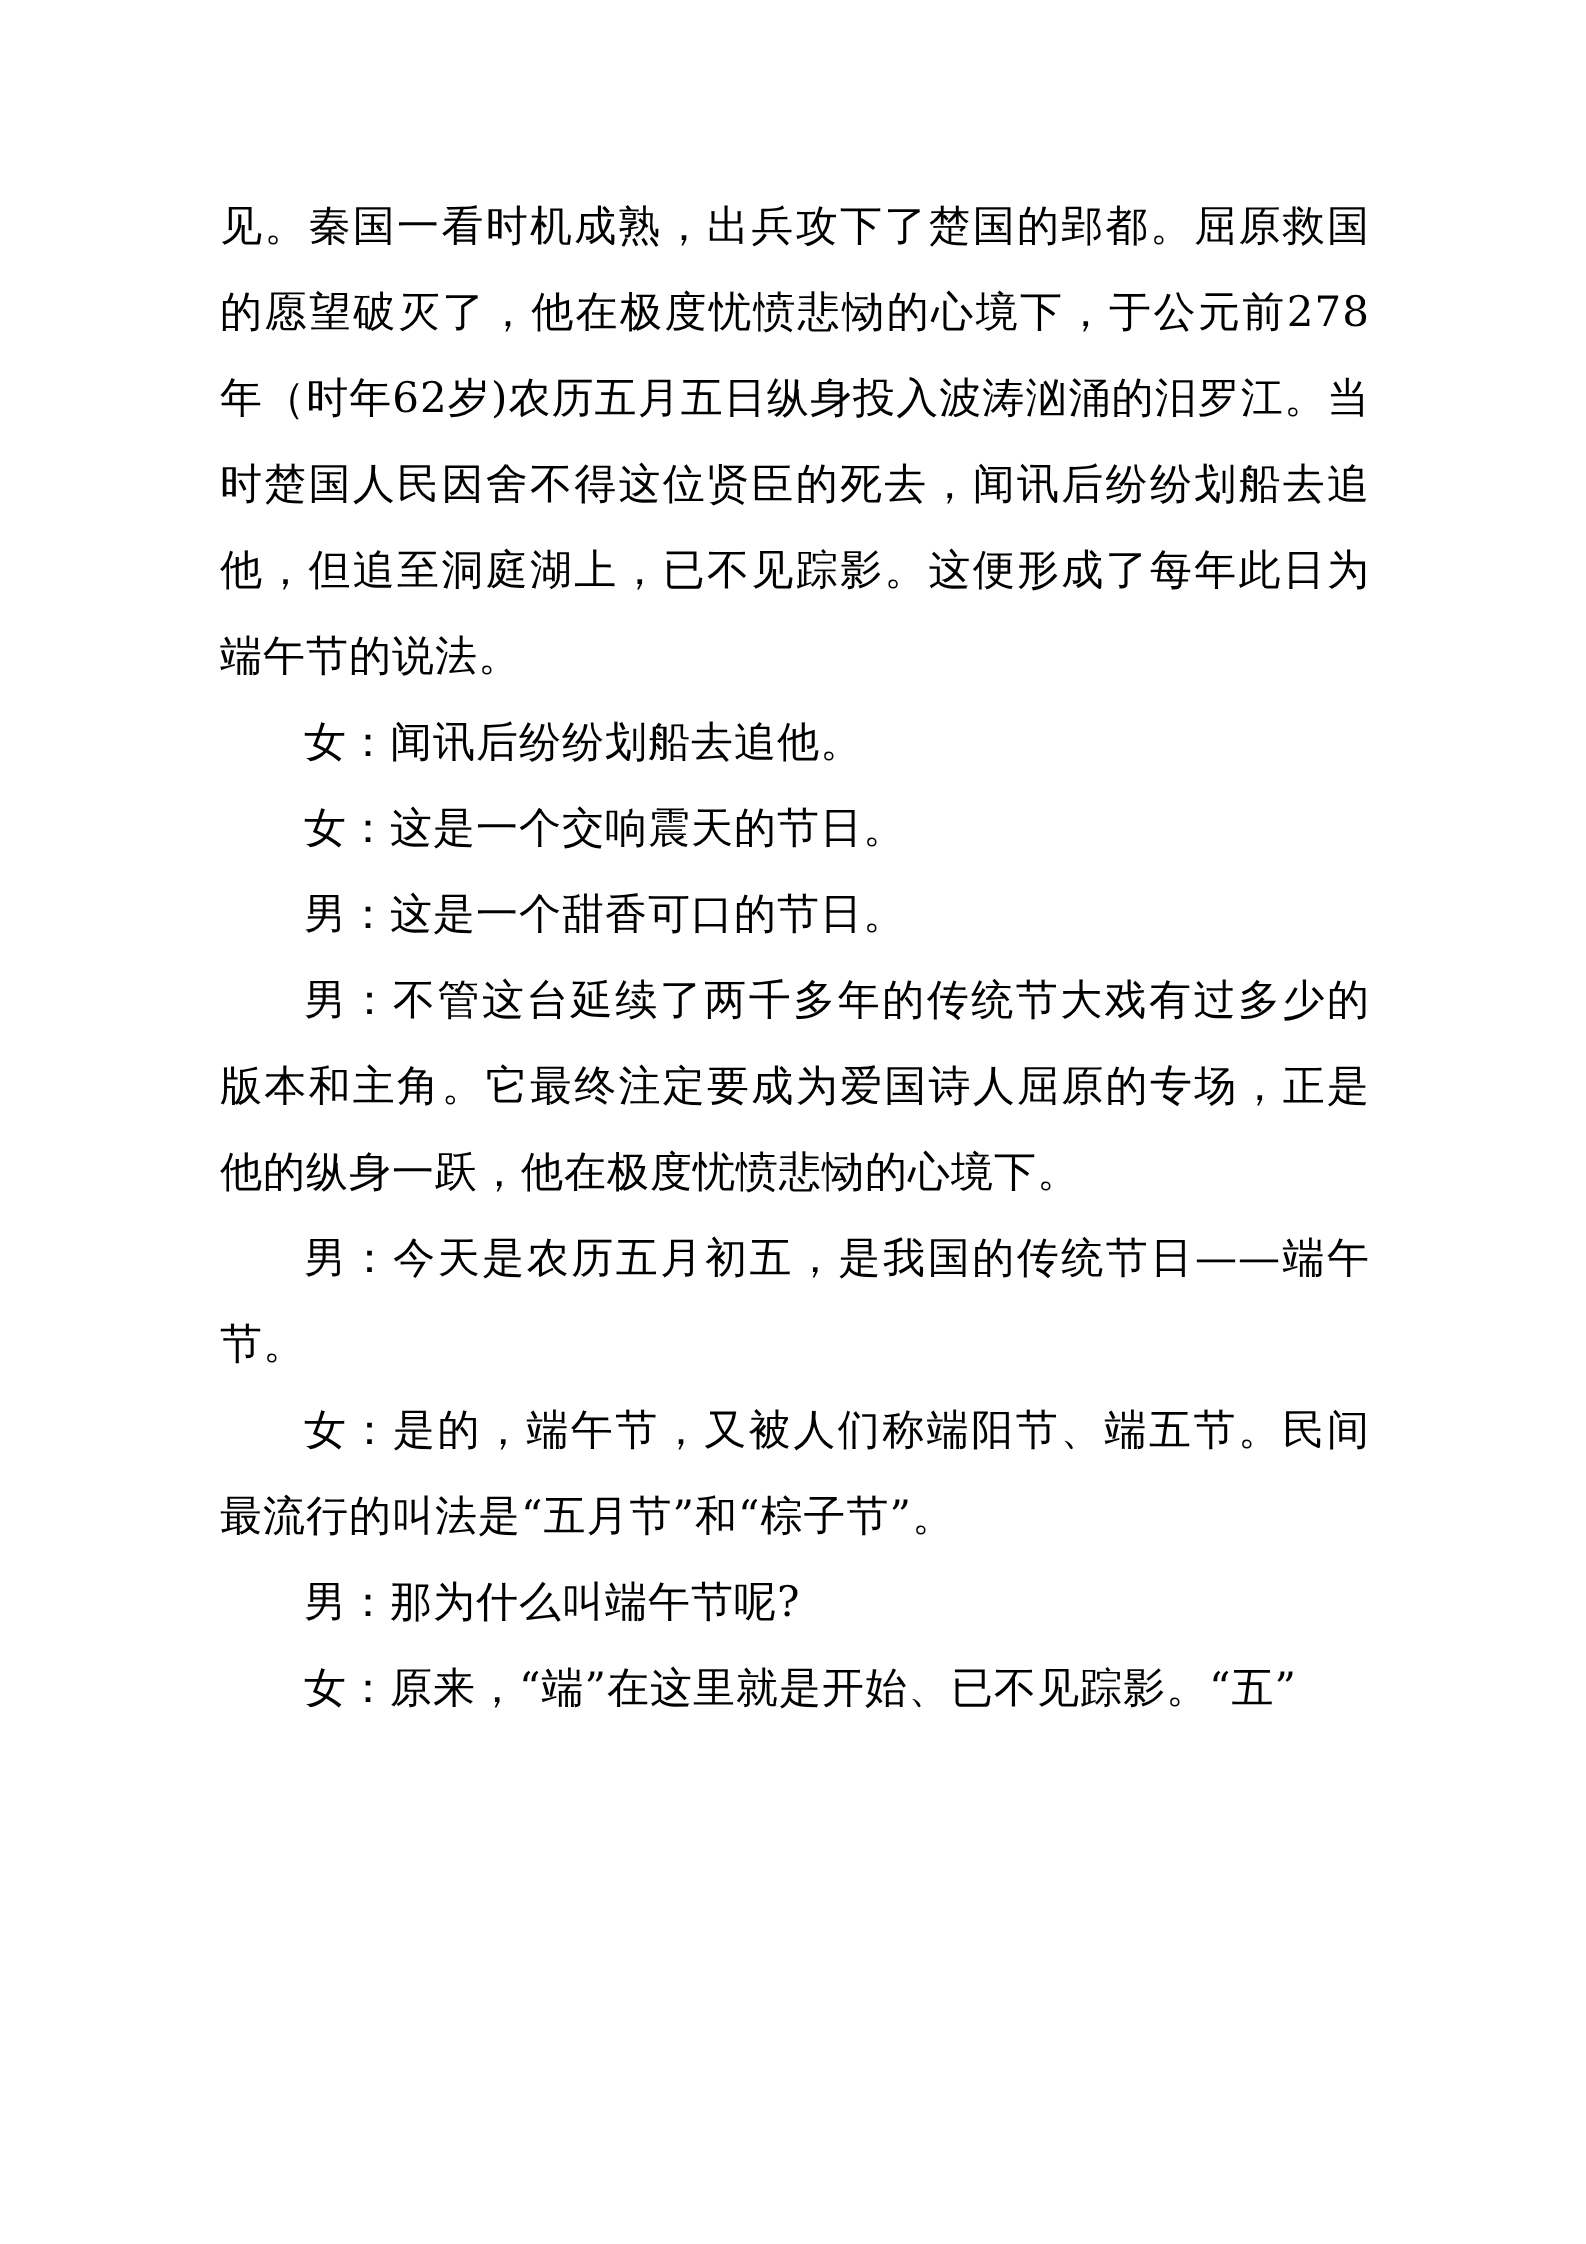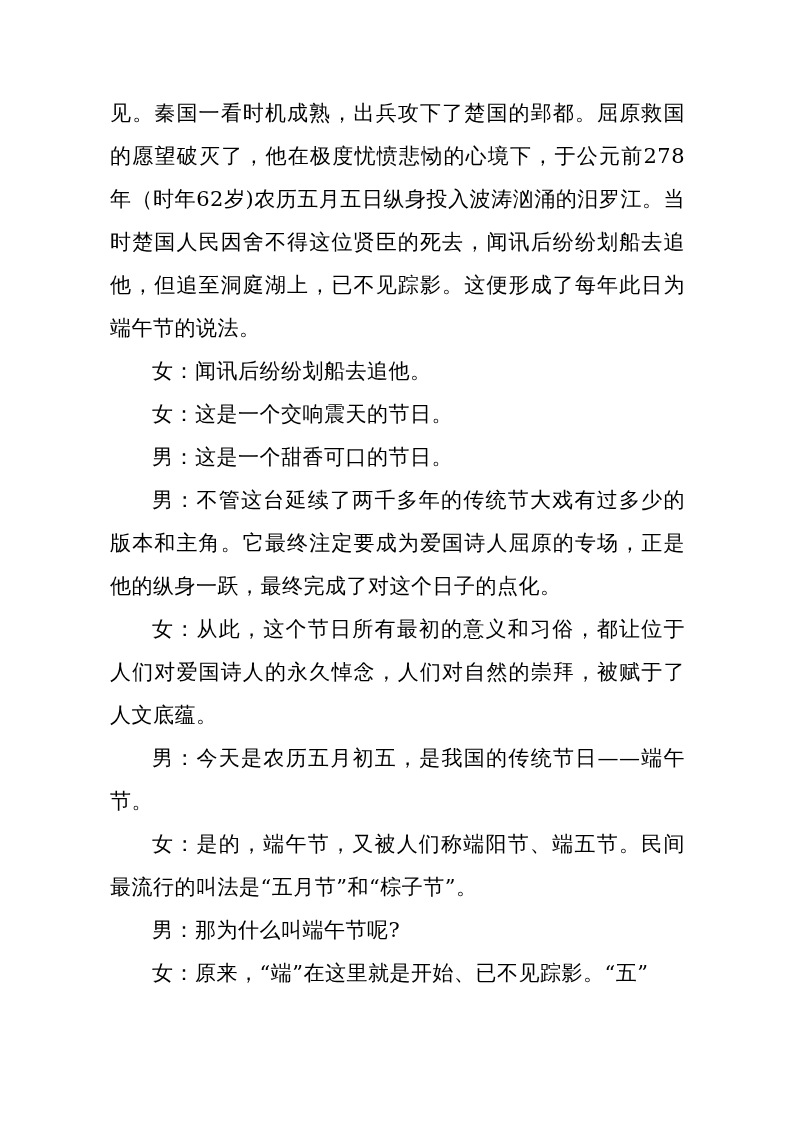--- a/index.html
+++ b/index.html
@@ -42,20 +42,19 @@
 </style>
 </head>
 <body>
 
 <div class="page">
   <div class="content">
     <p class="para">见。秦国一看时机成熟，出兵攻下了楚国的郢都。屈原救国的愿望破灭了，他在极度忧愤悲恸的心境下，于公元前278年（时年62岁)农历五月五日纵身投入波涛汹涌的汨罗江。当时楚国人民因舍不得这位贤臣的死去，闻讯后纷纷划船去追他，但追至洞庭湖上，已不见踪影。这便形成了每年此日为端午节的说法。</p>
     <p class="para indent">女：闻讯后纷纷划船去追他。</p>
     <p class="para indent">女：这是一个交响震天的节日。</p>
     <p class="para indent">男：这是一个甜香可口的节日。</p>
-    <p class="para indent">男：不管这台延续了两千多年的传统节大戏有过多少的版本和主角。它最终注定要成为爱国诗人屈原的专场，正是他的纵身一跃，最终完成了对这个日子的点化。</p>
-    <p class="para indent">女：从此，这个节日所有最初的意义和习俗，都让位于人们对爱国诗人的永久悼念，人们对自然的崇拜，被赋于了人文底蕴。</p>
+    <p class="para indent">男：不管这台延续了两千多年的传统节大戏有过多少的版本和主角。它最终注定要成为爱国诗人屈原的专场，正是他的纵身一跃，他在极度忧愤悲恸的心境下。</p>
     <p class="para indent">男：今天是农历五月初五，是我国的传统节日——端午节。</p>
     <p class="para indent">女：是的，端午节，又被人们称端阳节、端五节。民间最流行的叫法是“五月节”和“棕子节”。</p>
     <p class="para indent">男：那为什么叫端午节呢?</p>
     <p class="para indent">女：原来，“端”在这里就是开始、已不见踪影。“五”</p>
   </div>
 </div>
 
 </body></html>

